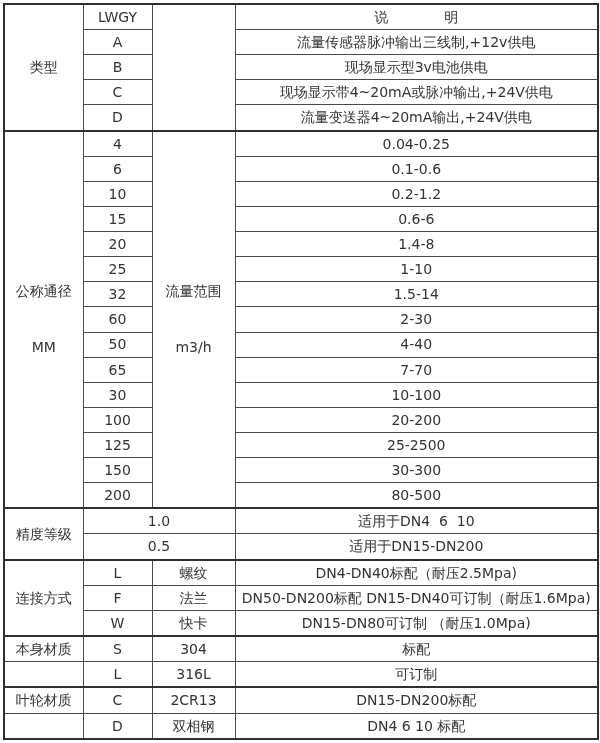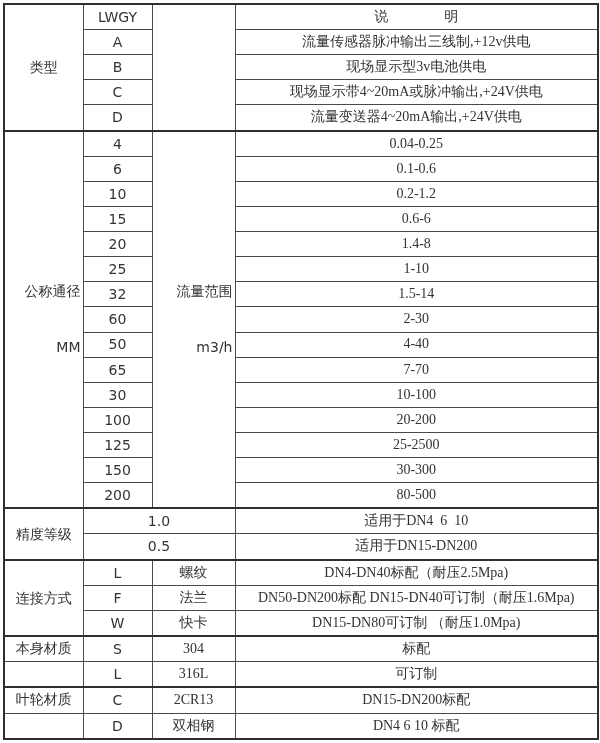--- a/index.html
+++ b/index.html
@@ -19,22 +19,22 @@
     border:1px solid #4a4a4a;
     text-align:center;
     vertical-align:middle;
     padding:1px 2px;
     white-space:pre-wrap;
     overflow:hidden;
     line-height:1.3;
   }
   table.spec { border:2px solid #2f2f2f; }
   tr.sec > td { border-top:2px solid #2f2f2f; }
-  td.tl { text-align:left; padding-left:4px;font-family:Liberation Serif, serif; }
-  td.two-line span { display:block; line-height:1.4;text-align:right; }
+  td.tl { text-align:left; padding-left:4px; }
+  td.two-line span { display:block; line-height:1.4; }
 </style>
 </head>
 <body>
 
 <div class="wrap">
 <table class="spec">
   <colgroup>
     <col style="width:79px">
         <col style="width:69px">
         <col style="width:83px">

